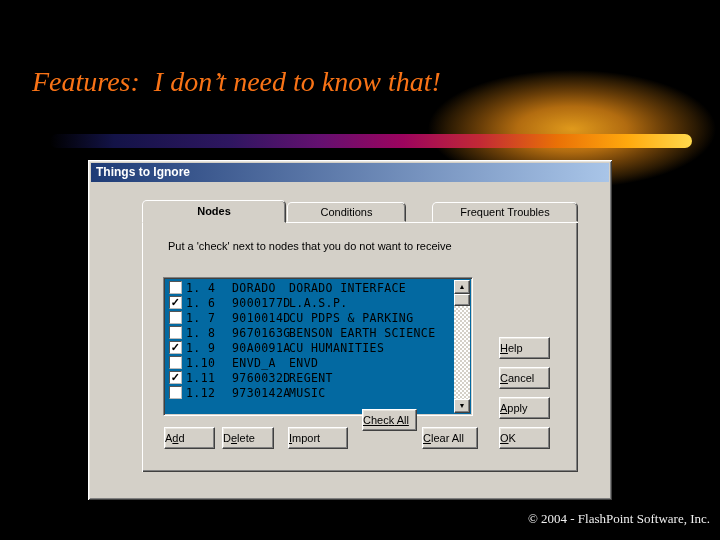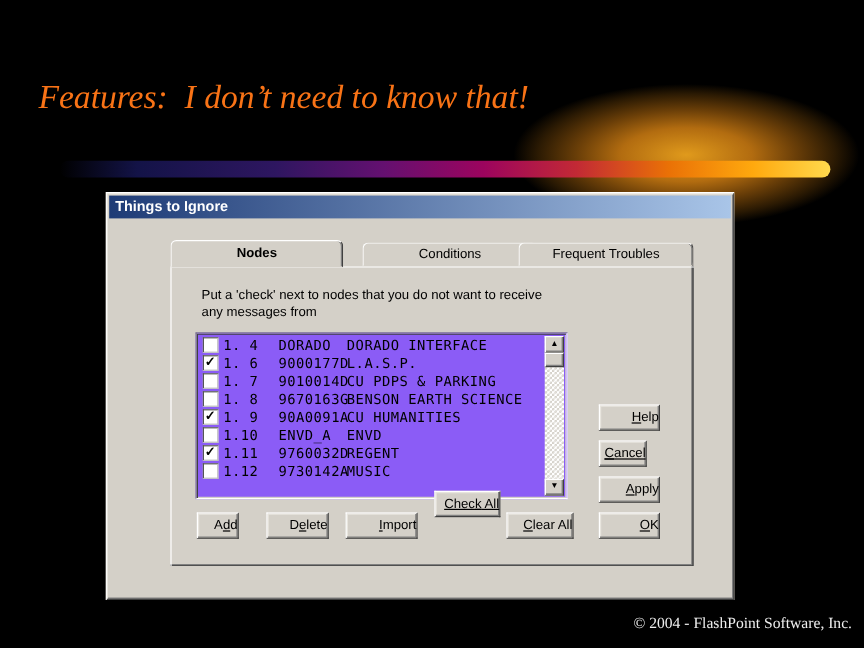--- a/index.html
+++ b/index.html
@@ -54,21 +54,21 @@
     box-shadow:inset 1px 1px 0 #ffffff,inset -1px -1px 0 #404040,inset -2px -2px 0 #808080;
   }
   
   .instruction{
     position:absolute;left:80px;top:79px;width:340px;z-index:8;
     font-size:11px;line-height:14px;color:#000;
   }
   
   .listbox{
     position:absolute;left:75px;top:117px;width:310px;height:139px;z-index:8;
-    background:#8b5cf6;box-sizing:border-box;
+    background:#0369a1;box-sizing:border-box;
     border:1px solid;border-color:#808080 #fff #fff #808080;
     box-shadow:inset 1px 1px 0 #404040,inset -1px -1px 0 #d4d0c8;
     padding-left:48px;
   }
   .rows{position:absolute;left:2px;top:2px;right:18px;bottom:2px;overflow:hidden;}
   .row{
     height:15px;display:flex;align-items:center;
     font-family:"DejaVu Sans Mono",monospace;font-size:11.5px;letter-spacing:.4px;
   }
   .cb{
@@ -100,29 +100,29 @@
   .sb-thumb{
     position:absolute;left:0;top:14px;width:16px;height:12px;box-sizing:border-box;
     background:#d4d0c8;border:1px solid;border-color:#fff #404040 #404040 #fff;
     box-shadow:inset -1px -1px 0 #808080;
   }
   
   .btn{
     position:absolute;height:22px;box-sizing:border-box;z-index:8;
     background:#d4d0c8;border:1px solid;border-color:#fff #404040 #404040 #fff;
     box-shadow:inset -1px -1px 0 #808080,inset 1px 1px 0 #e8e5de;
-    font-size:11px;line-height:20px;text-align:right;color:#000;cursor:default;
+    font-size:11px;line-height:20px;text-align:left;color:#000;cursor:default;
     font-family:"Liberation Sans",sans-serif;
   }
   .btn .u{text-decoration:underline;}
   .btn-help  {left:411px;top:177px;width:51px;}
-  .btn-cancel{left:411px;top:207px;width:40px;text-decoration:underline;}
+  .btn-cancel{left:411px;top:207px;width:51px;}
   .btn-apply {left:411px;top:237px;width:51px;}
   .btn-ok    {left:411px;top:267px;width:51px;}
-  .btn-add   {left:76px; top:267px;width:35px;}
+  .btn-add   {left:76px; top:267px;width:51px;}
   .btn-delete{left:134px;top:267px;width:52px;}
   .btn-import{left:200px;top:267px;width:60px;}
   .btn-checkall{left:274px;top:249px;width:55px;text-decoration:underline;}
   .btn-clearall{left:334px;top:267px;width:56px;}
 </style>
 </head>
 <body>
 
 <div class="glow"></div>
 <div class="swoosh-bar"></div>
@@ -131,31 +131,30 @@
 
 <div class="dialog">
 
   <div class="titlebar">
     <span>Things to Ignore</span>
   </div>
 
   <div class="tab active" style="left:54px;width:144px;">
     <span>Nodes</span>
   </div>
-  <div class="tab inactive" style="left:214px;width:146px;">
+  <div class="tab inactive" style="left:199px;width:119px;">
     <span>Conditions</span>
   </div>
   <div class="tab inactive" style="left:344px;width:146px;">
     <span>Frequent Troubles</span>
   </div>
   <div class="tab-panel"></div>
 
   <div class="instruction">
     <div>Put a 'check' next to nodes that you do not want to receive</div>
-    <div>any messages from</div>
   </div>
 
   <div class="listbox">
     <div class="rows">
       <div class="row">
         <span class="cb"></span>
         <span class="col-num">1. 4</span>
         <span class="col-code">DORADO</span>
         <span class="col-name">DORADO INTERFACE</span>
       </div>

